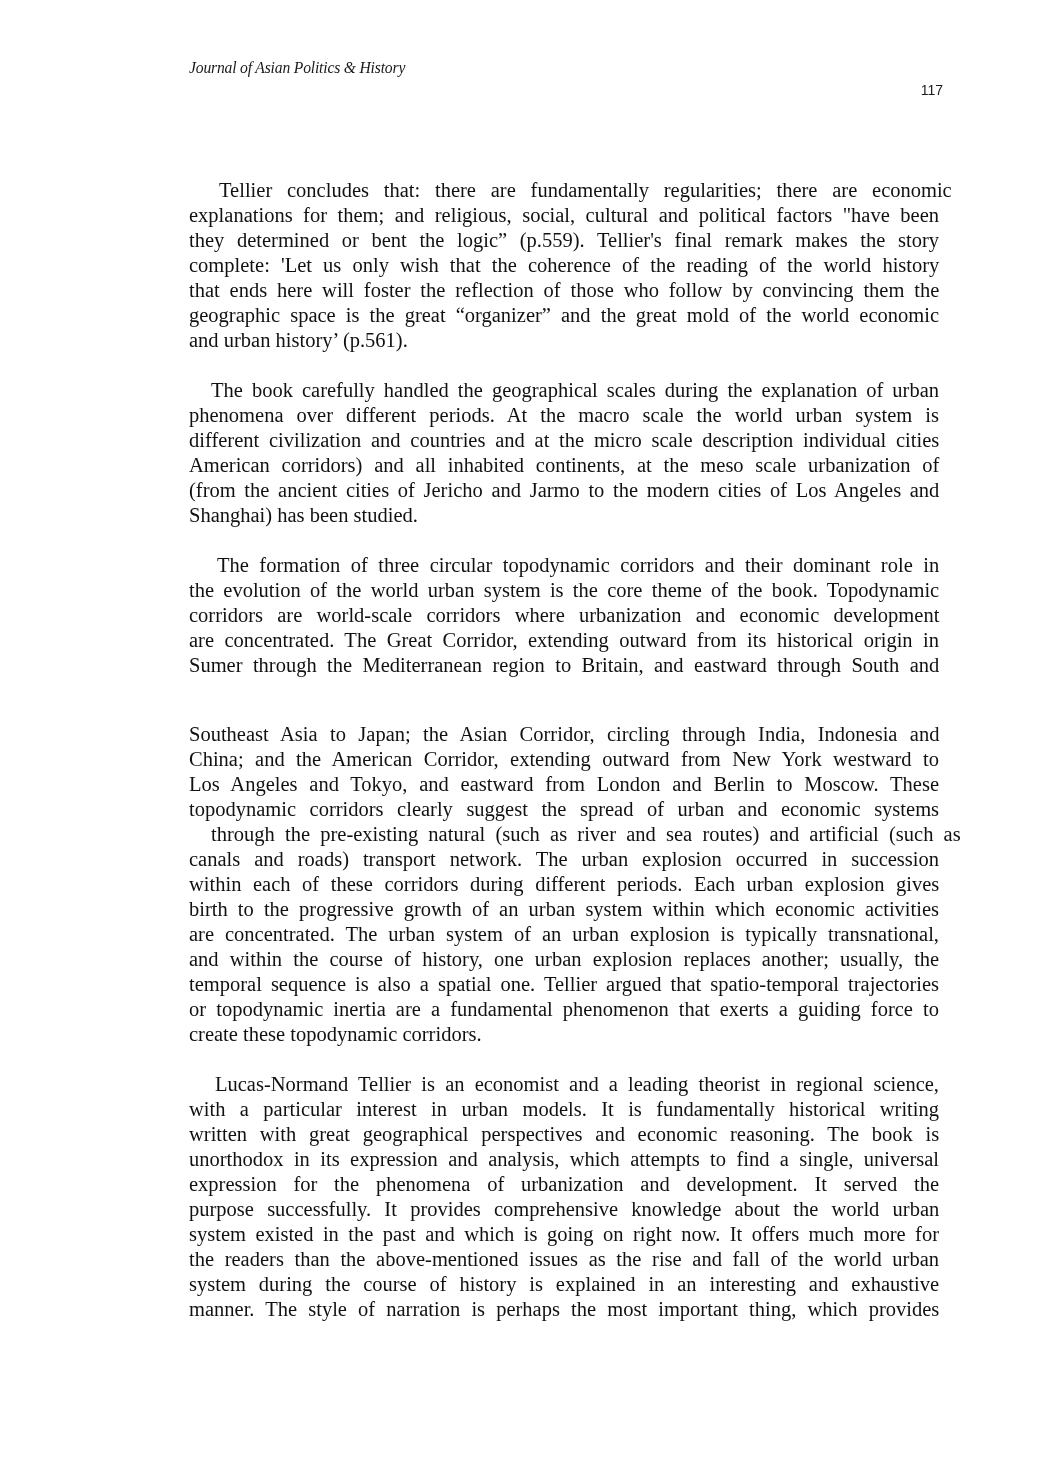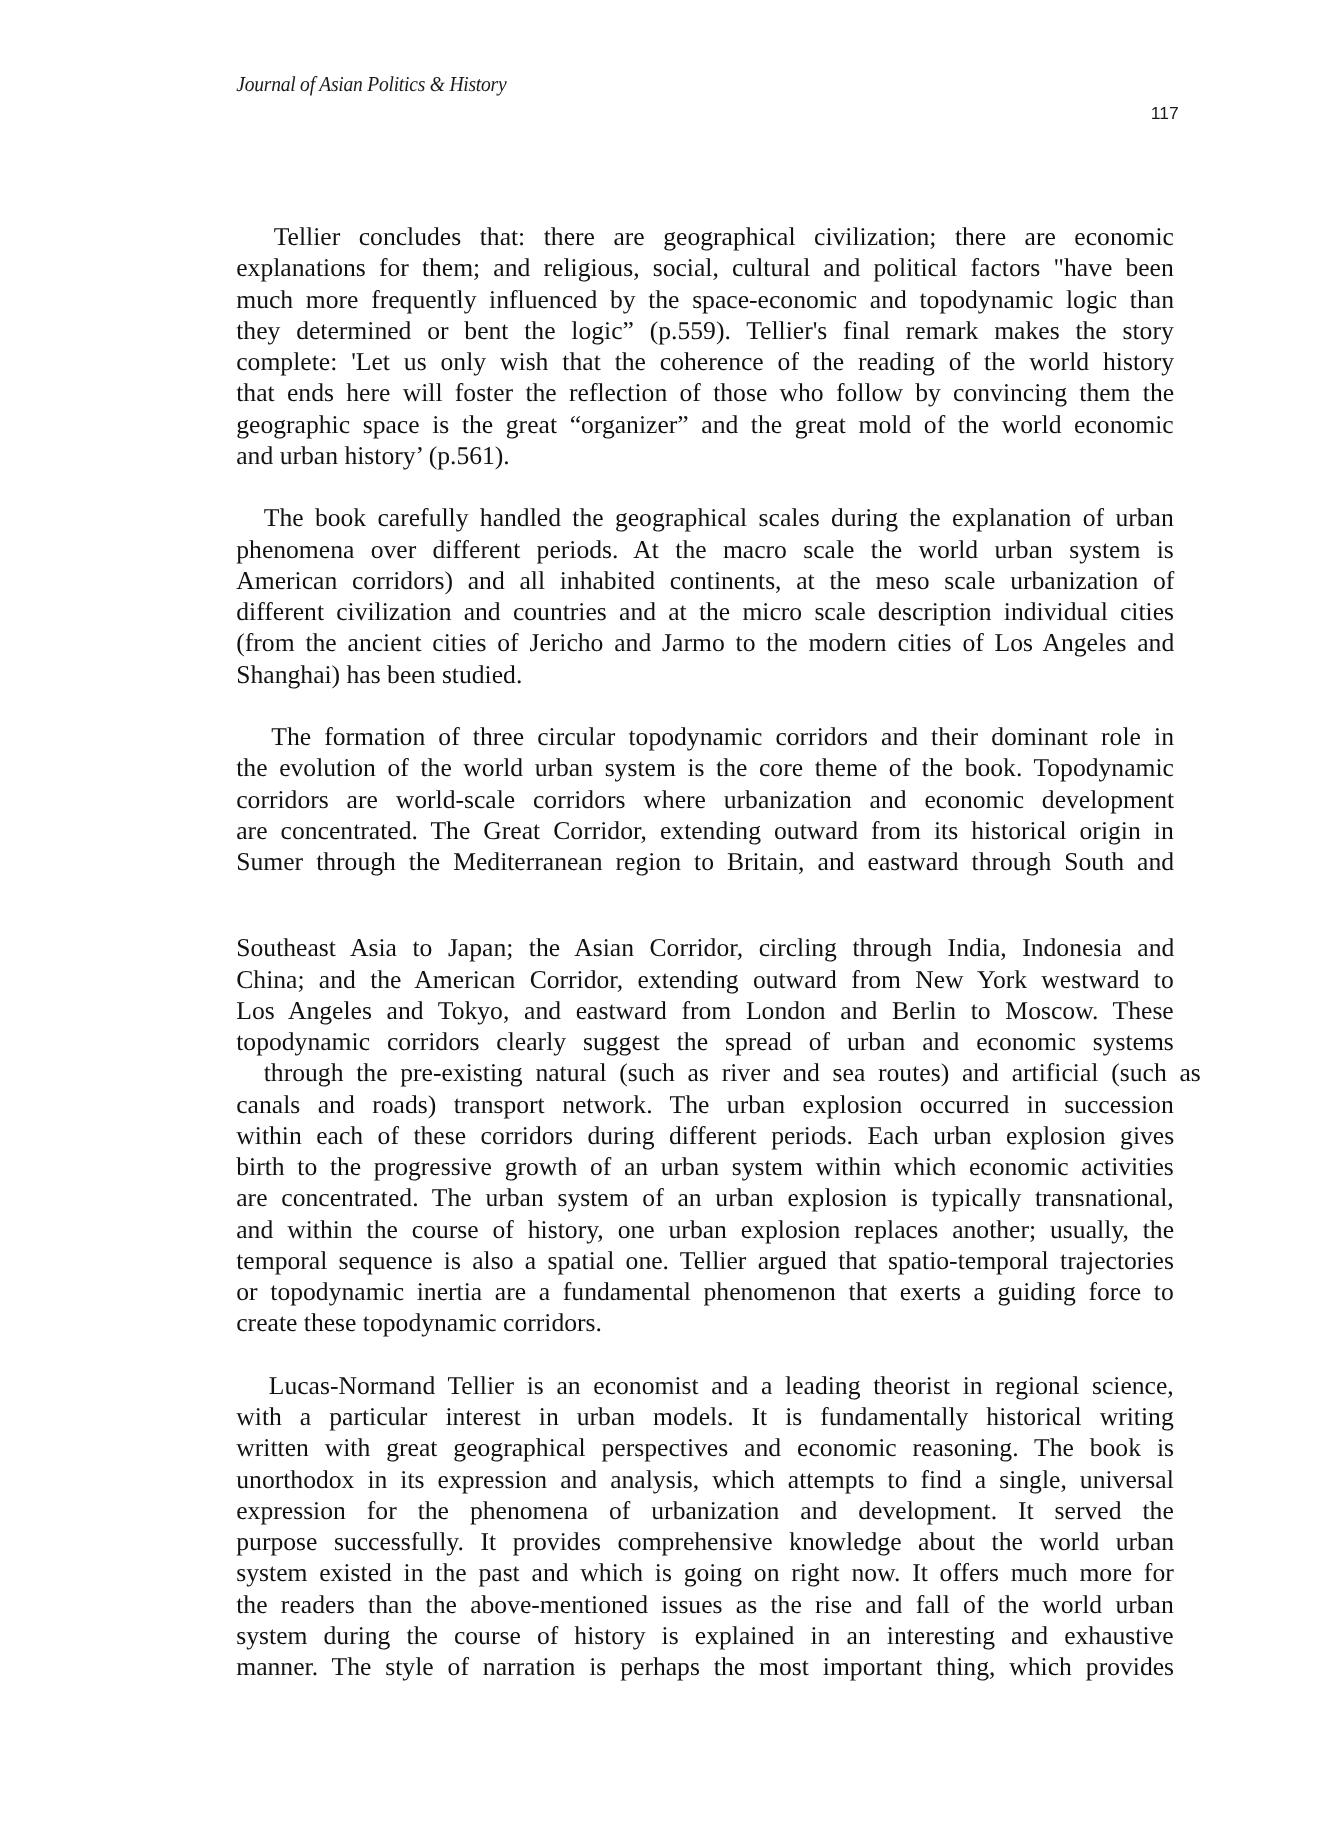--- a/index.html
+++ b/index.html
@@ -64,34 +64,33 @@
     }
   </style>
 </head>
 <body>
 
 <div class="running-header">Journal of Asian Politics &amp; History</div>
 <div class="page-number">117</div>
 
 <div class="body-text" id="article-body">
     <div class="para">
-      <span class="line" style="width: auto; display: block; word-spacing: 9.66667px;"><span class="indent" style="width: 30px;"></span><span>Tellier concludes that: there are geographical civilization; there are economic</span></span>
+      <span class="line" style="width: auto; display: block; word-spacing: 9.66667px;"><span class="indent" style="width: 30px;"></span><span>Tellier concludes that: there are fundamentally regularities; there are economic</span></span>
       <span class="line" style="width: auto; display: block; word-spacing: 5.36364px;"><span>explanations for them; and religious, social, cultural and political factors "have been</span></span>
-      <span class="line" style="width: auto; display: block; word-spacing: 5px;"><span>much more frequently influenced by the space-economic and topodynamic logic than</span></span>
       <span class="line" style="width: auto; display: block; word-spacing: 7.5px;"><span>they determined or bent the logic” (p.559). Tellier's final remark makes the story</span></span>
       <span class="line" style="width: auto; display: block; word-spacing: 6px;"><span>complete: 'Let us only wish that the coherence of the reading of the world history</span></span>
       <span class="line" style="width: auto; display: block; word-spacing: 4.71429px;"><span>that ends here will foster the reflection of those who follow by convincing them the</span></span>
       <span class="line" style="width: auto; display: block; word-spacing: 4.92308px;"><span>geographic space is the great “organizer” and the great mold of the world economic</span></span>
       <span class="line last" style="width: auto; display: block;"><span>and urban history’ (p.561).</span></span>
     </div>
     <div class="para">
       <span class="line" style="width: auto; display: block; word-spacing: 3.90909px;"><span class="indent" style="width: 22px;"></span><span>The book carefully handled the geographical scales during the explanation of urban</span></span>
       <span class="line" style="width: auto; display: block; word-spacing: 7.91667px;"><span>phenomena over different periods. At the macro scale the world urban system is</span></span>
+      <span class="line" style="width: auto; display: block; word-spacing: 4.63636px;"><span>different civilization and countries and at the micro scale description individual cities</span></span>
       <span class="line" style="width: auto; display: block; word-spacing: 6.63636px;"><span>American corridors) and all inhabited continents, at the meso scale urbanization of</span></span>
-      <span class="line" style="width: auto; display: block; word-spacing: 4.63636px;"><span>different civilization and countries and at the micro scale description individual cities</span></span>
       <span class="line" style="width: auto; display: block; word-spacing: 3.53333px;"><span>(from the ancient cities of Jericho and Jarmo to the modern cities of Los Angeles and</span></span>
       <span class="line last" style="width: auto; display: block;"><span>Shanghai) has been studied.</span></span>
     </div>
     <div class="para">
       <span class="line" style="width: auto; display: block; word-spacing: 5.36364px;"><span class="indent" style="width: 28px;"></span><span>The formation of three circular topodynamic corridors and their dominant role in</span></span>
       <span class="line" style="width: auto; display: block; word-spacing: 4.14286px;"><span>the evolution of the world urban system is the core theme of the book. Topodynamic</span></span>
       <span class="line" style="width: auto; display: block; word-spacing: 9.125px;"><span>corridors are world-scale corridors where urbanization and economic development</span></span>
       <span class="line" style="width: auto; display: block; word-spacing: 5.27273px;"><span>are concentrated. The Great Corridor, extending outward from its historical origin in</span></span>
       <span class="line" style="width: auto; display: block; word-spacing: 5.27273px;"><span>Sumer through the Mediterranean region to Britain, and eastward through South and</span></span>
       <span class="line" style="width: auto; display: block; word-spacing: 7.27273px; margin-top: 44px;"><span>Southeast Asia to Japan; the Asian Corridor, circling through India, Indonesia and</span></span>

